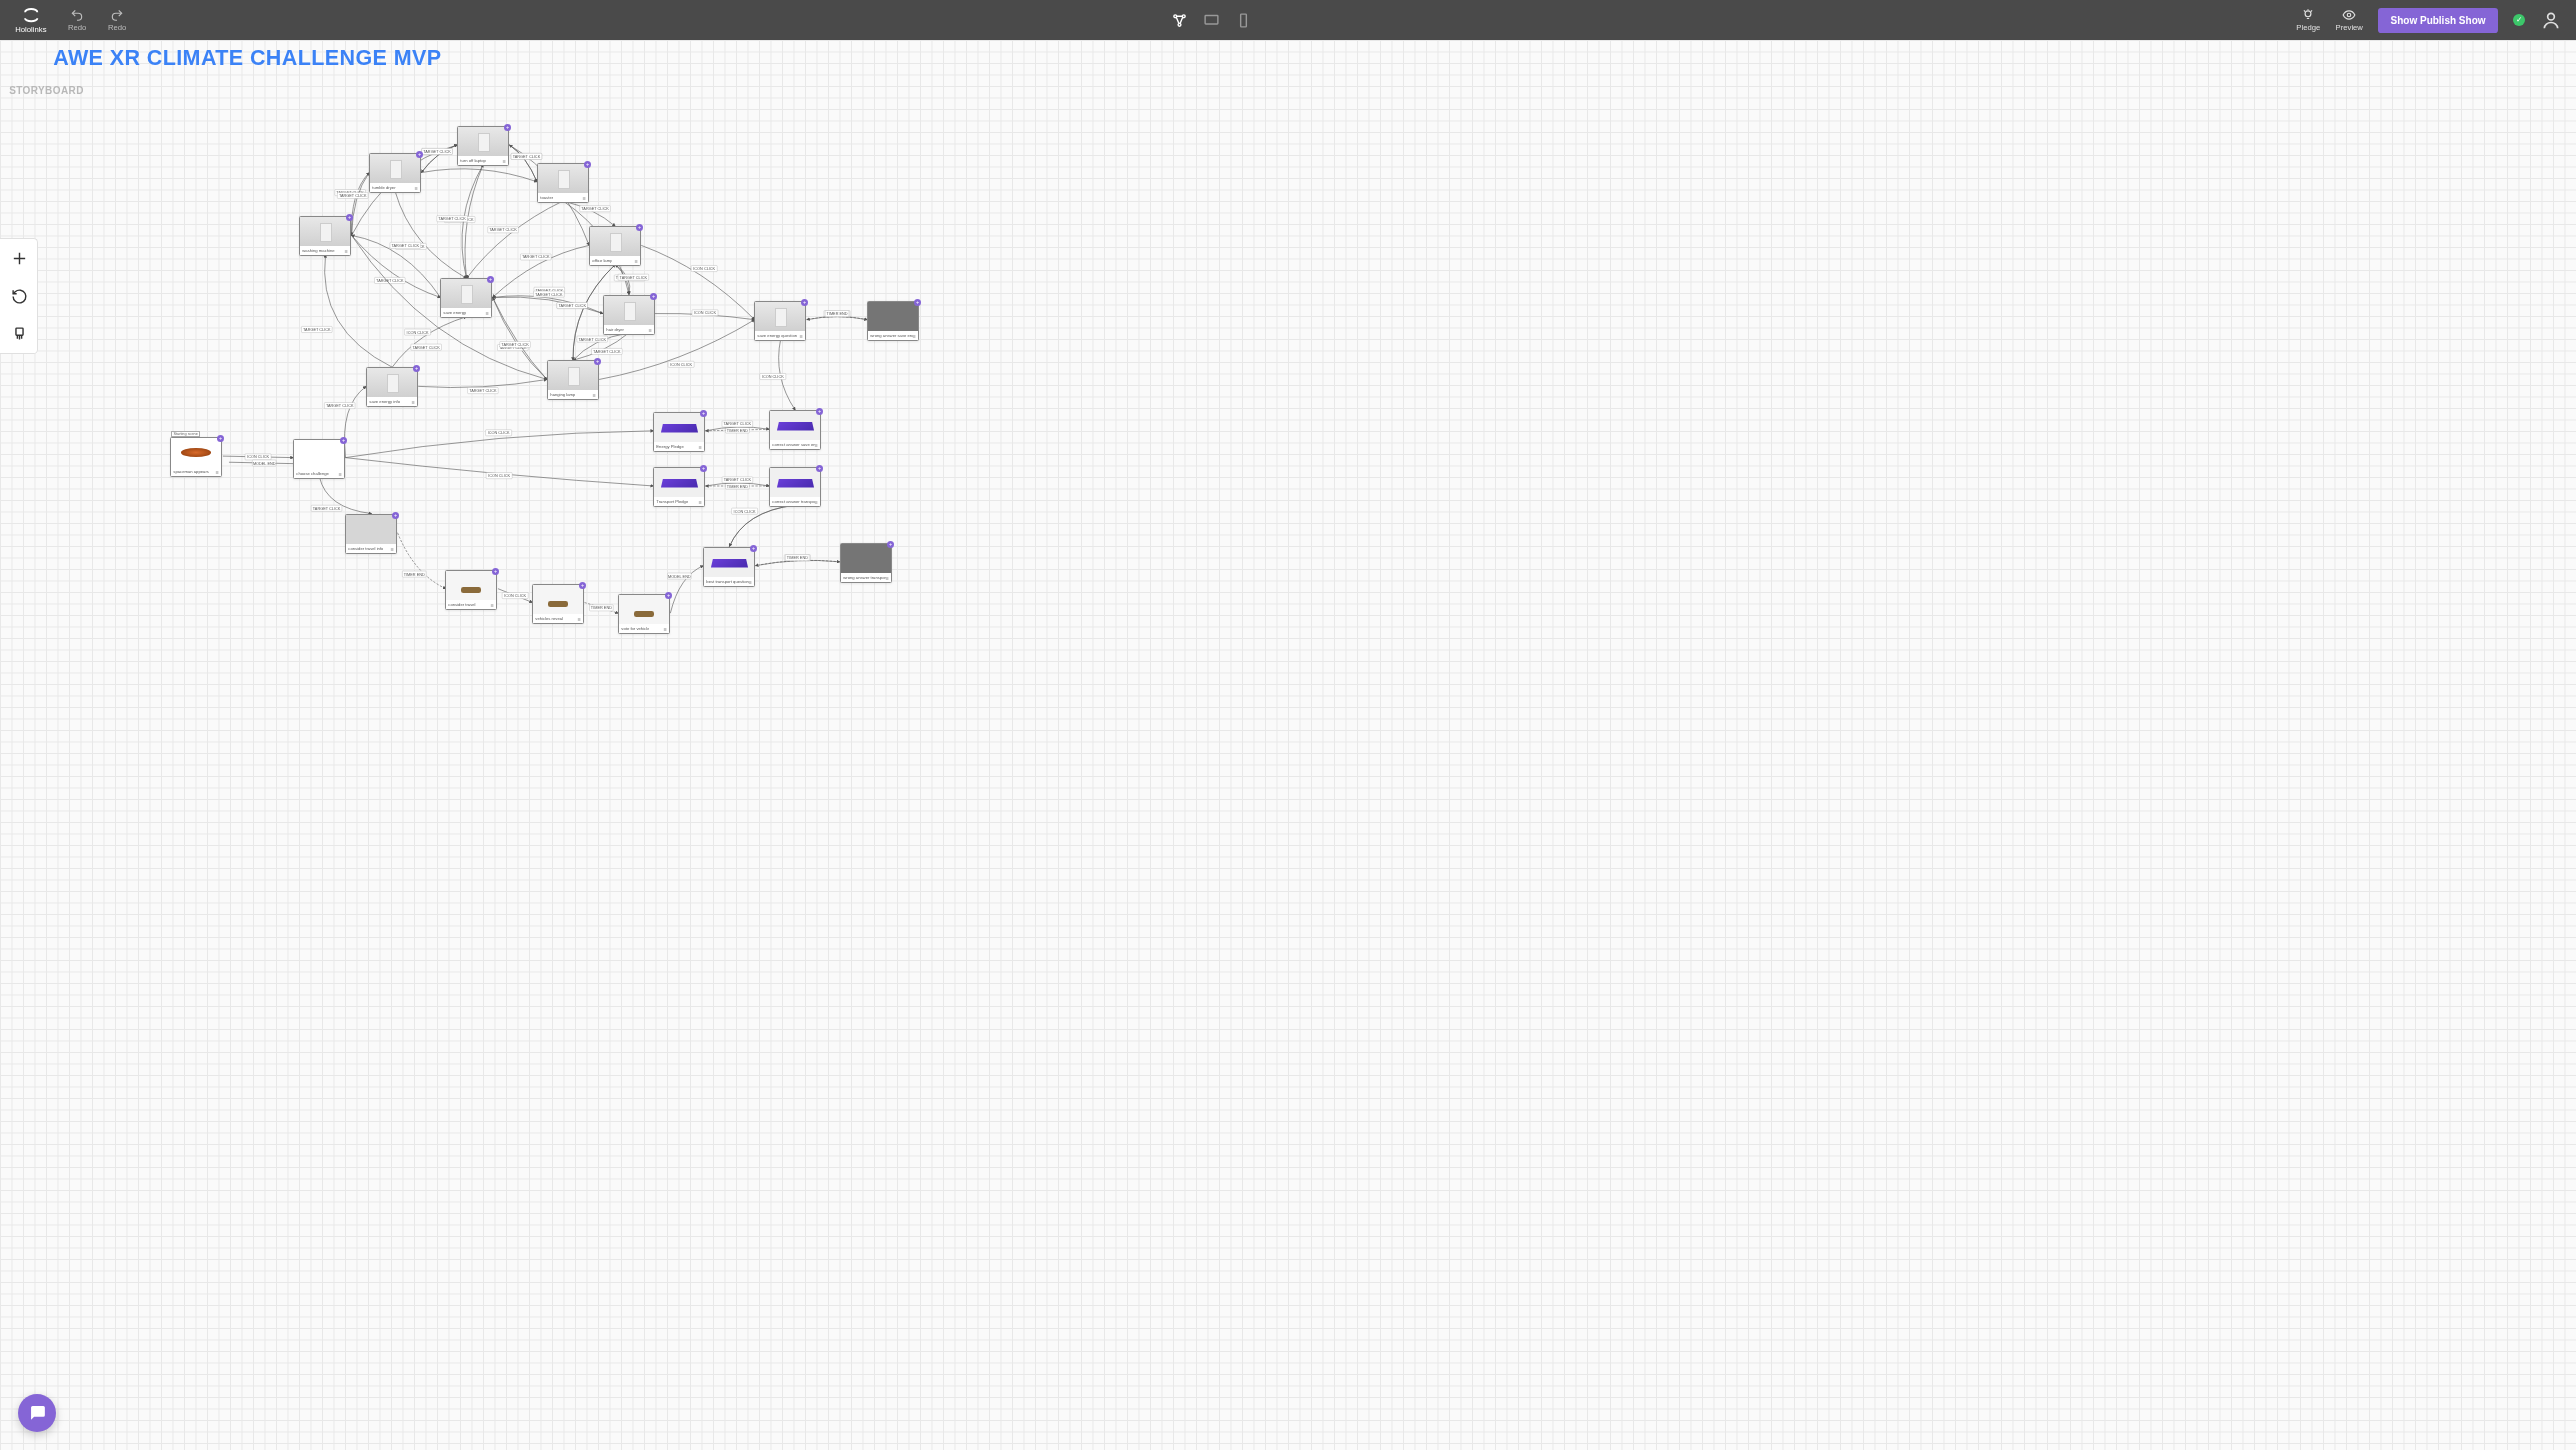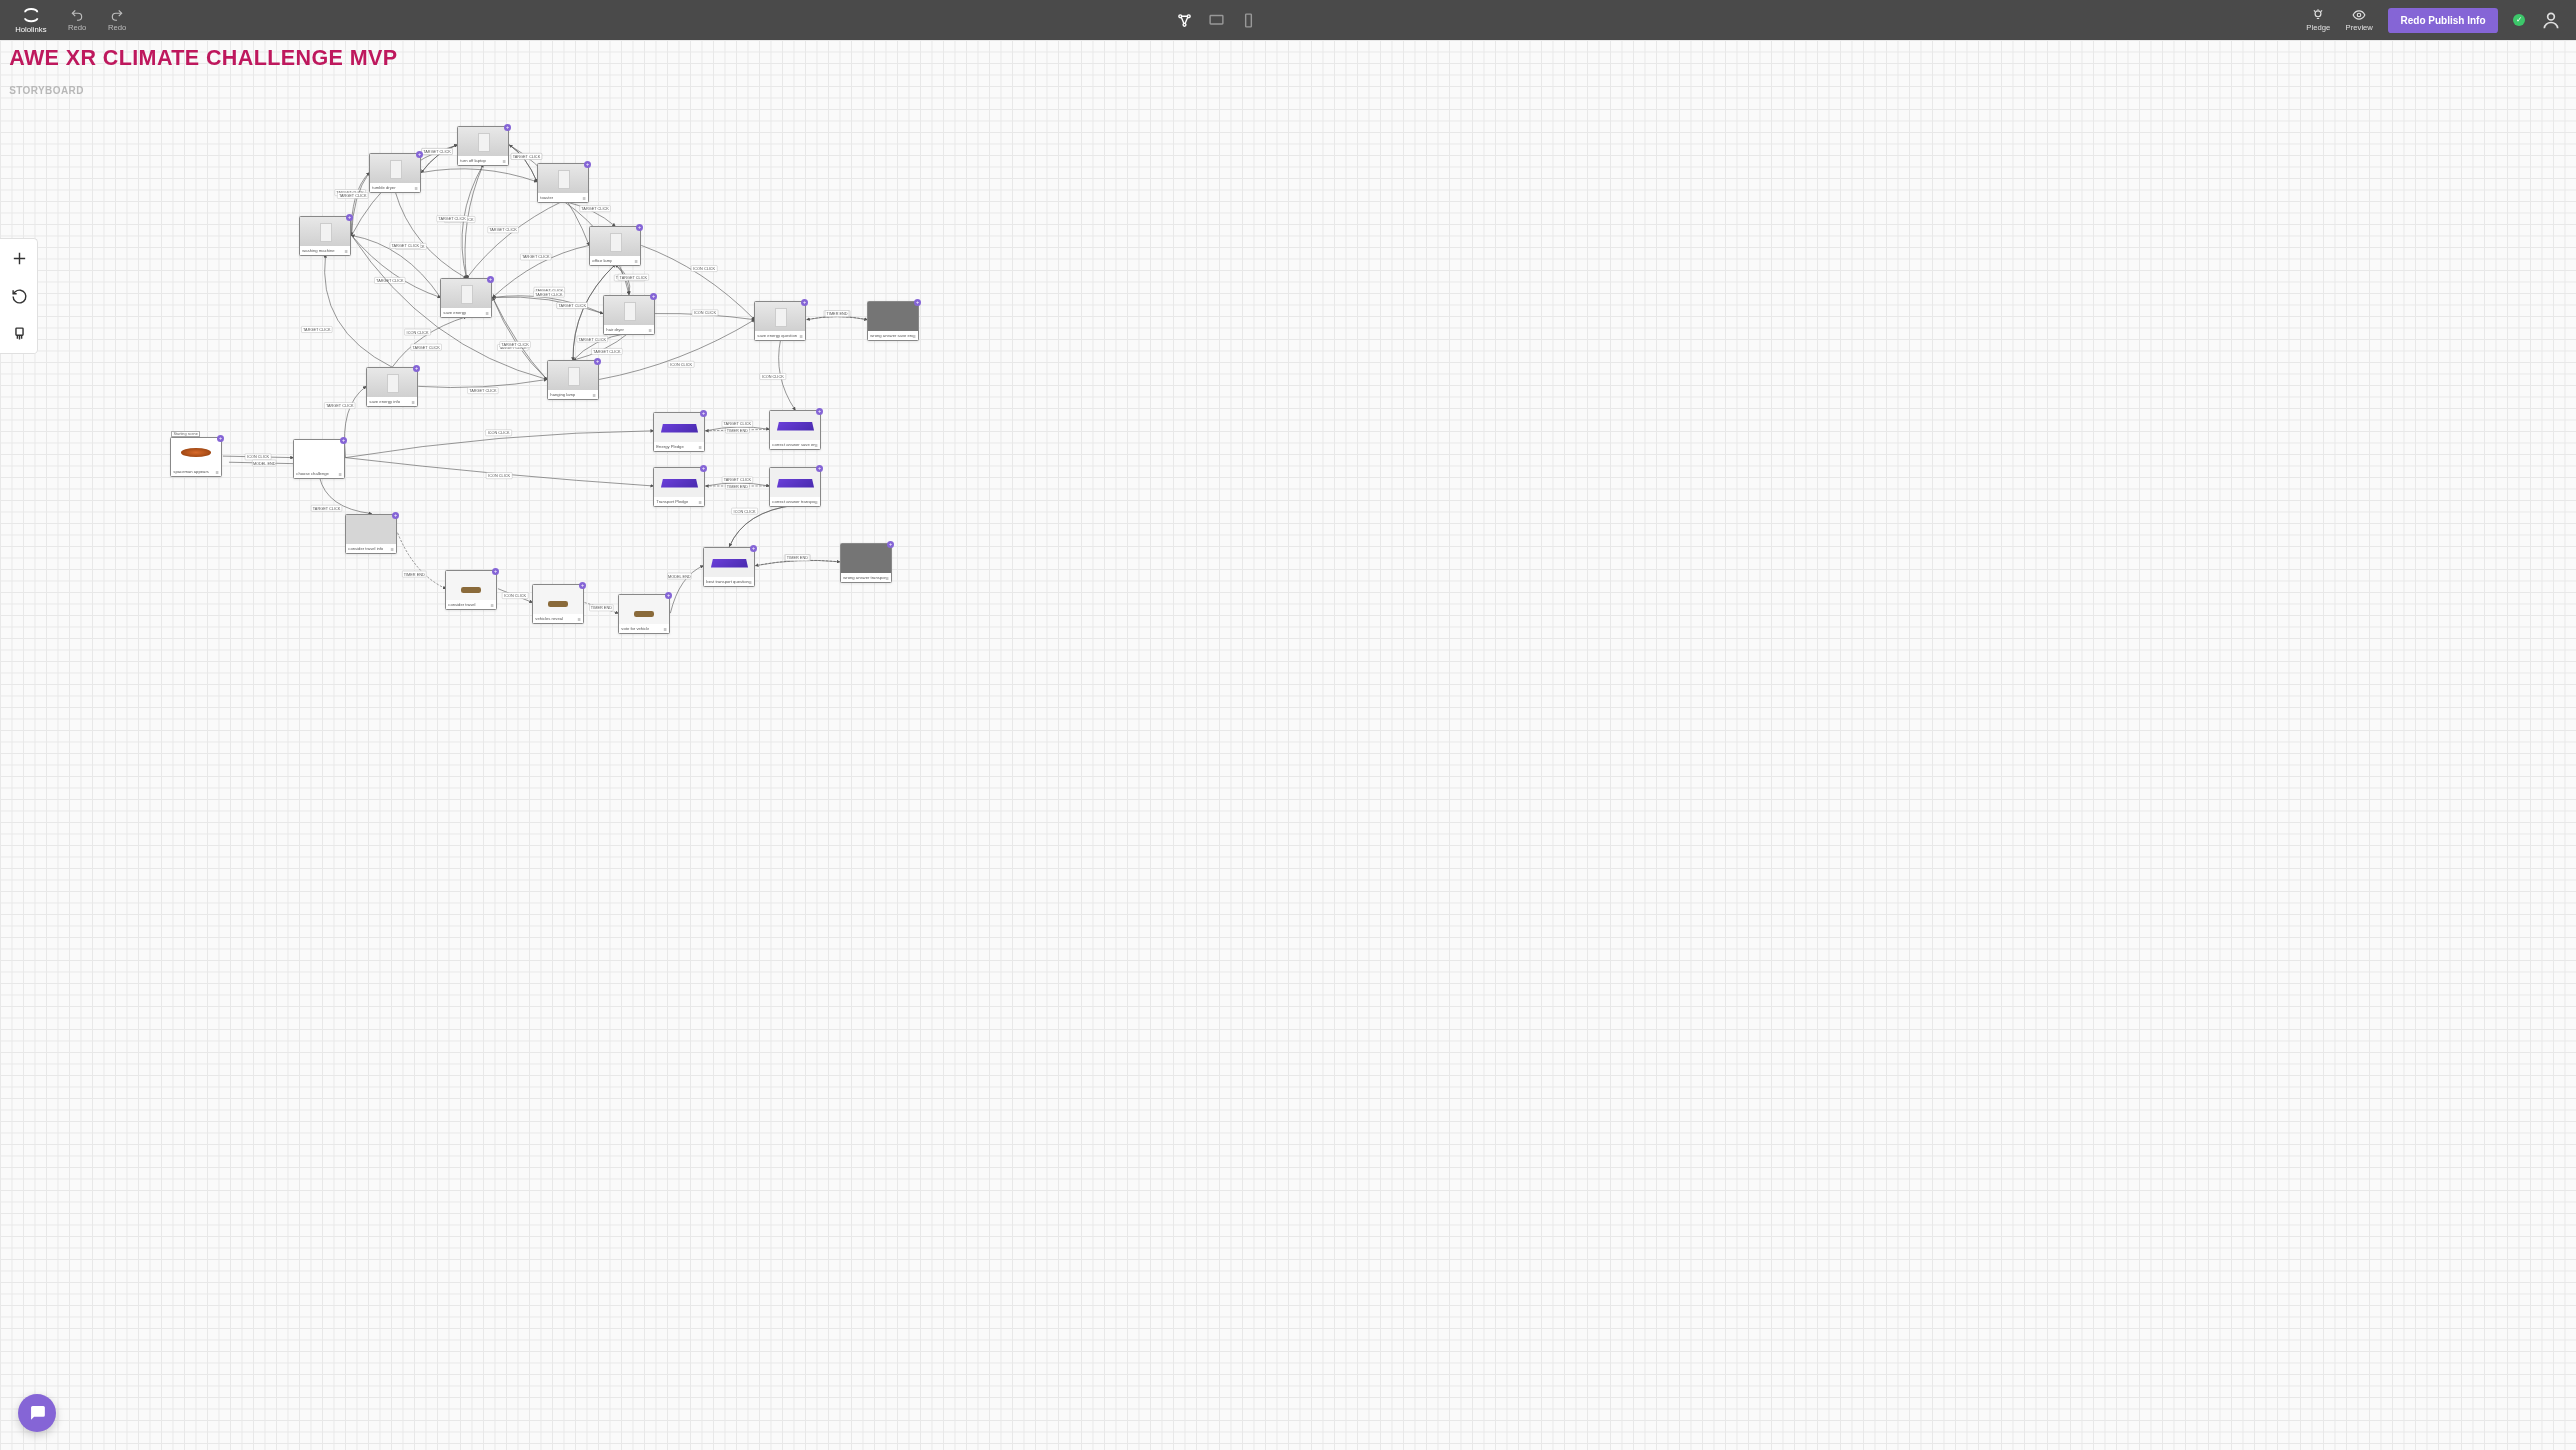--- a/index.html
+++ b/index.html
@@ -18,21 +18,21 @@
 .view-toggle.active { color: #fff; }
 .view-toggle.inactive { color: #999; }
 .tb-right { display: flex; align-items: center; gap: 15.3px; }
 .pub-btn { background: #8565d6; color: #fff; border: none; border-radius: 3.1px; padding: 7px 12.3px; font-size: 10px; font-weight: 600; cursor: pointer; }
 .status-dot { width: 12.3px; height: 12.3px; border-radius: 50%; background: #3cc76a; display:flex; align-items:center; justify-content:center; }
 .status-dot::after { content:'✓'; color:#fff; font-size:7.7px; }
 .user-icon { width: 20px; height: 20px; color: #e0e0e0; cursor: pointer; }
 
 
 .title-area { position: absolute; top: 46px; left: 9.2px; z-index: 5; }
-.page-title { font-size: 21.5px; font-weight: 800; color: #be185d; letter-spacing: 0.4px; }
+.page-title { font-size: 21.5px; font-weight: 800; color: #3b82f6; letter-spacing: 0.4px; margin-left: 44px; }
 .page-subtitle { font-size: 10px; font-weight: 700; color: #b8b8b8; letter-spacing: 0.4px; margin-top: 14px; }
 
 
 .canvas-wrap { position: absolute; top: 40px; left: 0; right: 0; bottom: 0; overflow: hidden; }
 .canvas {
   position: absolute; inset: 0;
   background-image:
     linear-gradient(to right, #e8e8e8 0.8px, transparent 0.8px),
     linear-gradient(to bottom, #e8e8e8 0.8px, transparent 0.8px);
   background-size: 11.5px 11.5px;
@@ -128,21 +128,21 @@
         </svg>
       <span>Pledge</span>
     </div>
     <div class="tb-btn" style="color:#e0e0e0">
       <svg viewBox="0 0 24 24" fill="none" stroke="currentColor" stroke-width="2">
           <path d="M2 12s3.5-7 10-7 10 7 10 7-3.5 7-10 7-10-7-10-7z"></path>
           <circle cx="12" cy="12" r="3"></circle>
         </svg>
       <span>Preview</span>
     </div>
-    <button class="pub-btn">Redo Publish Info</button>
+    <button class="pub-btn">Show Publish Show</button>
     <div class="status-dot"></div>
     <svg class="user-icon" viewBox="0 0 24 24" fill="none" stroke="currentColor" stroke-width="2">
         <circle cx="12" cy="8" r="4"></circle>
         <path d="M4 22c0-4 4-7 8-7s8 3 8 7"></path>
       </svg>
   </div>
 </div>
 
 <div class="title-area">
   <div class="page-title">AWE XR CLIMATE CHALLENGE MVP</div>

